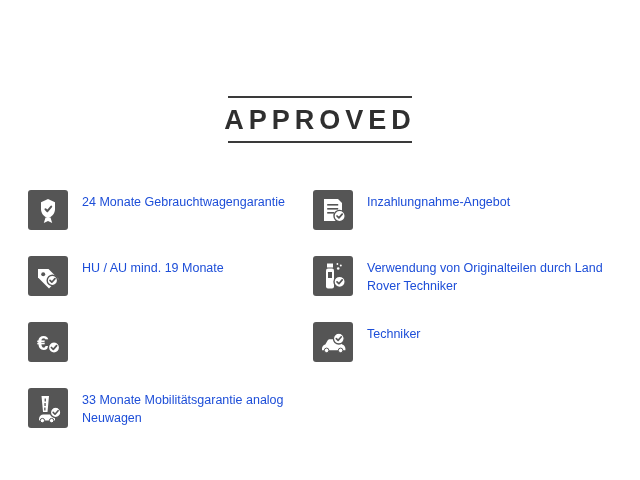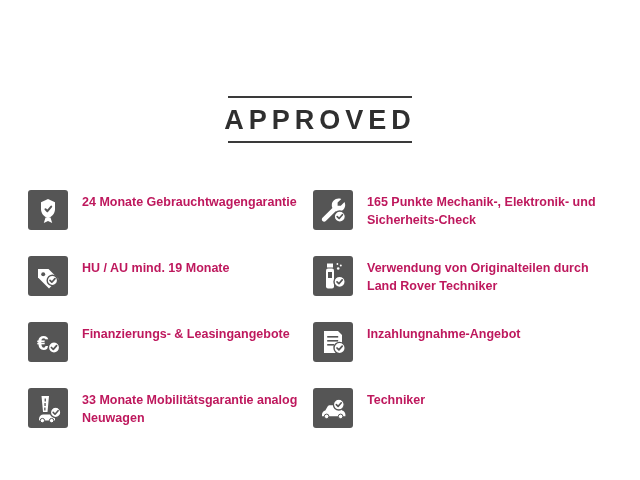--- a/index.html
+++ b/index.html
@@ -82,24 +82,23 @@
     position: relative;
     margin-right: 14px;
   }
   .icon-box svg {
     position: absolute;
     top: 0; left: 0;
   }
   .feature-label {
     font-size: 12.5px;
     line-height: 18px;
-    color: #be185d;
+    color: #1d4ed8;
     padding-top: 3px;
     max-width: 250px;
-    font-weight: bold;
   }
   .col-right .feature-label {
     max-width: 250px;
   }
 </style>
 </head>
 <body>
 
 <div class="page">
 
@@ -139,21 +138,20 @@
       </div>
 
       <div class="feature">
         <div class="icon-box">
           <svg width="40" height="40" viewBox="0 0 40 40">
             <text x="9" y="27.5" font-family="Liberation Sans, sans-serif" font-size="21" font-weight="bold" fill="#ffffff">€</text>
             <circle cx="26" cy="25.5" r="5.6" fill="#ffffff" stroke="#555555" stroke-width="1.4"></circle>
             <path d="M23.4 25.5 L25.3 27.4 L28.6 23.6" stroke="#555555" stroke-width="1.7" fill="none" stroke-linecap="round" stroke-linejoin="round"></path>
           </svg>
         </div>
-        <div class="feature-label">Finanzierungs- &amp; Leasingangebote</div>
       </div>
 
       <div class="feature">
         <div class="icon-box">
           <svg width="40" height="40" viewBox="0 0 40 40">
             <path d="M13.5 8 L21 8 L19.5 24 L15 24 Z" fill="#ffffff"></path>
             <rect x="16.6" y="10.5" width="1.3" height="3" fill="#555555"></rect>
             <rect x="16.4" y="15" width="1.3" height="3" fill="#555555"></rect>
             <rect x="16.2" y="19.5" width="1.3" height="3" fill="#555555"></rect>
             <path d="M11 31 C11 28.6 13 26.6 15.4 26.6 L22.6 26.6 C25 26.6 27 28.6 27 31 L27 32.6 L11 32.6 Z" fill="#ffffff"></path>
@@ -163,29 +161,33 @@
             <path d="M25.2 24.4 L27 26.2 L30.1 22.7" stroke="#555555" stroke-width="1.6" fill="none" stroke-linecap="round" stroke-linejoin="round"></path>
           </svg>
         </div>
         <div class="feature-label">33 Monate Mobilitätsgarantie analog Neuwagen</div>
       </div>
 
     </div>
 
     <div class="col col-right">
 
-      <div class="feature">
-        <div class="icon-box">
-          <svg width="40" height="40" viewBox="0 0 40 40">
-            <path d="M25.5 8.5 C21.8 8.5 18.8 11.5 18.8 15.2 C18.8 16.2 19 17.1 19.4 17.9 L9.5 27.8 C8.6 28.7 8.6 30.2 9.5 31.1 C10.4 32 11.9 32 12.8 31.1 L22.7 21.2 C23.5 21.6 24.5 21.8 25.5 21.8 C29.2 21.8 32.2 18.8 32.2 15.1 C32.2 14 31.9 13 31.5 12.1 L27.8 15.8 L24.6 15.8 L24.6 12.6 L28.3 8.9 C27.4 8.6 26.5 8.5 25.5 8.5 Z" fill="#ffffff"></path>
-            <circle cx="26.8" cy="26.6" r="5.6" fill="#ffffff" stroke="#555555" stroke-width="1.4"></circle>
-            <path d="M24.2 26.6 L26.1 28.5 L29.4 24.7" stroke="#555555" stroke-width="1.7" fill="none" stroke-linecap="round" stroke-linejoin="round"></path>
-          </svg>
-        </div>
-        <div class="feature-label">165 Punkte Mechanik-, Elektronik- und Sicherheits-Check</div>
+
+      <div class="feature">
+        <div class="icon-box">
+          <svg width="40" height="40" viewBox="0 0 40 40">
+            <path d="M11 9 L25 9 L29 13 L29 31 L11 31 Z" fill="#ffffff"></path>
+            <rect x="14.2" y="14" width="11" height="1.6" fill="#555555"></rect>
+            <rect x="14.2" y="18" width="11" height="1.6" fill="#555555"></rect>
+            <rect x="14.2" y="22" width="7" height="1.6" fill="#555555"></rect>
+            <circle cx="26.6" cy="26" r="5.6" fill="#ffffff" stroke="#555555" stroke-width="1.4"></circle>
+            <path d="M24 26 L25.9 27.9 L29.2 24.1" stroke="#555555" stroke-width="1.7" fill="none" stroke-linecap="round" stroke-linejoin="round"></path>
+          </svg>
+        </div>
+        <div class="feature-label">Inzahlungnahme-Angebot</div>
       </div>
 
       <div class="feature">
         <div class="icon-box">
           <svg width="40" height="40" viewBox="0 0 40 40">
             <rect x="14" y="7.5" width="6" height="4" fill="#ffffff"></rect>
             <rect x="13" y="12.5" width="8" height="20" rx="2" fill="#ffffff"></rect>
             <rect x="15" y="16" width="4" height="6" fill="#555555"></rect>
             <circle cx="25.2" cy="12.5" r="1.3" fill="#ffffff"></circle>
             <circle cx="27.8" cy="9.5" r="1" fill="#ffffff"></circle>
@@ -193,34 +195,20 @@
             <circle cx="26.6" cy="25.8" r="5.6" fill="#ffffff" stroke="#555555" stroke-width="1.4"></circle>
             <path d="M24 25.8 L25.9 27.7 L29.2 23.9" stroke="#555555" stroke-width="1.7" fill="none" stroke-linecap="round" stroke-linejoin="round"></path>
           </svg>
         </div>
         <div class="feature-label">Verwendung von Originalteilen durch Land Rover Techniker</div>
       </div>
 
       <div class="feature">
         <div class="icon-box">
           <svg width="40" height="40" viewBox="0 0 40 40">
-            <path d="M11 9 L25 9 L29 13 L29 31 L11 31 Z" fill="#ffffff"></path>
-            <rect x="14.2" y="14" width="11" height="1.6" fill="#555555"></rect>
-            <rect x="14.2" y="18" width="11" height="1.6" fill="#555555"></rect>
-            <rect x="14.2" y="22" width="7" height="1.6" fill="#555555"></rect>
-            <circle cx="26.6" cy="26" r="5.6" fill="#ffffff" stroke="#555555" stroke-width="1.4"></circle>
-            <path d="M24 26 L25.9 27.9 L29.2 24.1" stroke="#555555" stroke-width="1.7" fill="none" stroke-linecap="round" stroke-linejoin="round"></path>
-          </svg>
-        </div>
-        <div class="feature-label">Inzahlungnahme-Angebot</div>
-      </div>
-
-      <div class="feature">
-        <div class="icon-box">
-          <svg width="40" height="40" viewBox="0 0 40 40">
             <path d="M9 26.5 C9 24.5 10.4 22.8 12.3 22.4 L14.6 18.6 C15.1 17.8 16 17.3 17 17.3 L24.5 17.3 C25.5 17.3 26.4 17.8 26.9 18.6 L29.2 22.4 C31 22.8 32.4 24.5 32.4 26.5 L32.4 28.2 L9 28.2 Z" fill="#ffffff"></path>
             <circle cx="13.6" cy="28.4" r="2.3" fill="#ffffff" stroke="#555555" stroke-width="1"></circle>
             <circle cx="27.6" cy="28.4" r="2.3" fill="#ffffff" stroke="#555555" stroke-width="1"></circle>
             <circle cx="25.8" cy="16.6" r="5.4" fill="#ffffff" stroke="#555555" stroke-width="1.3"></circle>
             <path d="M23.3 16.6 L25.1 18.4 L28.3 14.8" stroke="#555555" stroke-width="1.6" fill="none" stroke-linecap="round" stroke-linejoin="round"></path>
           </svg>
         </div>
         <div class="feature-label">Techniker</div>
       </div>
 

